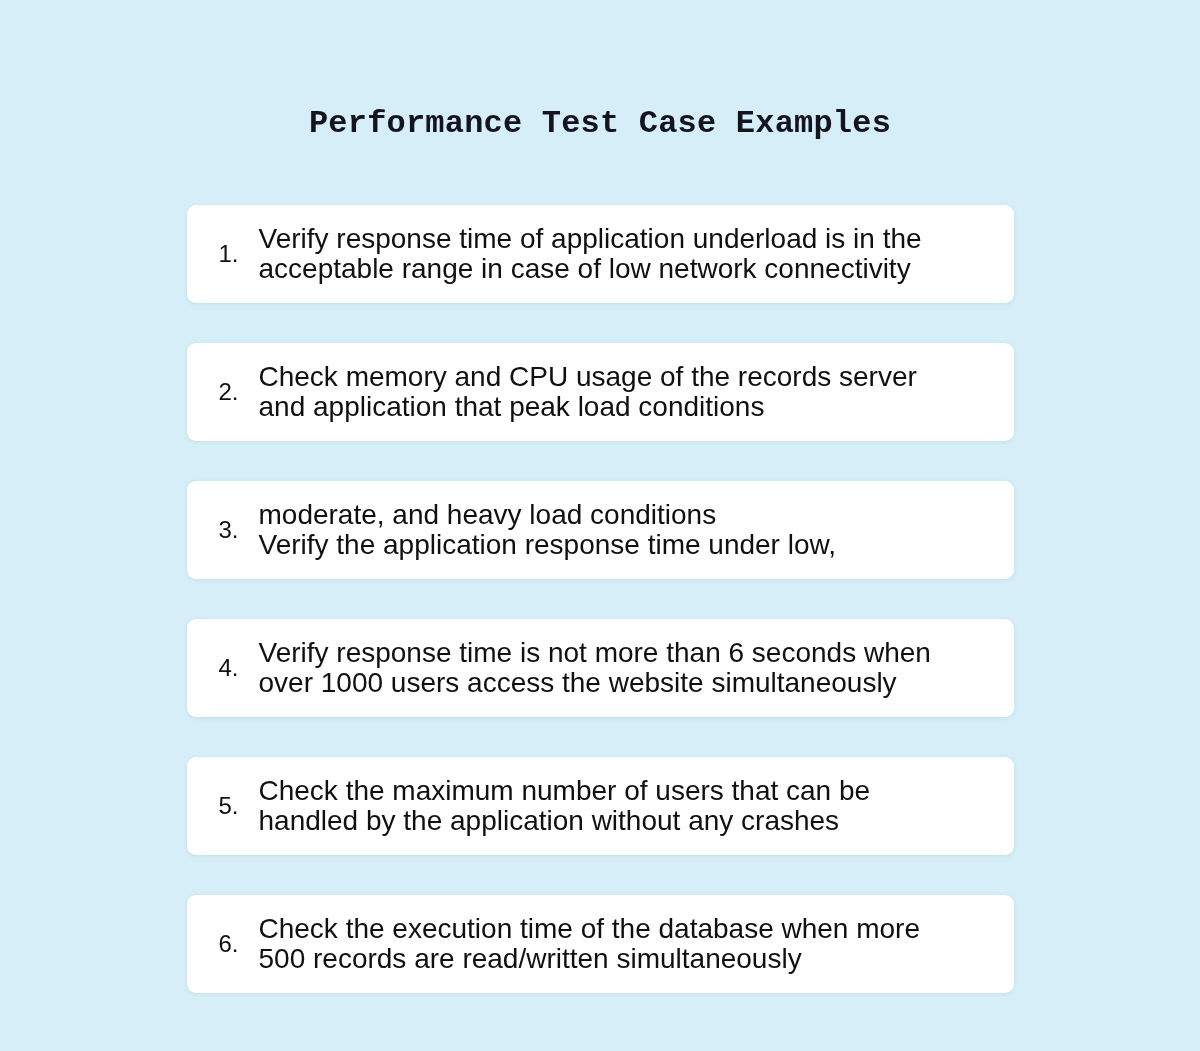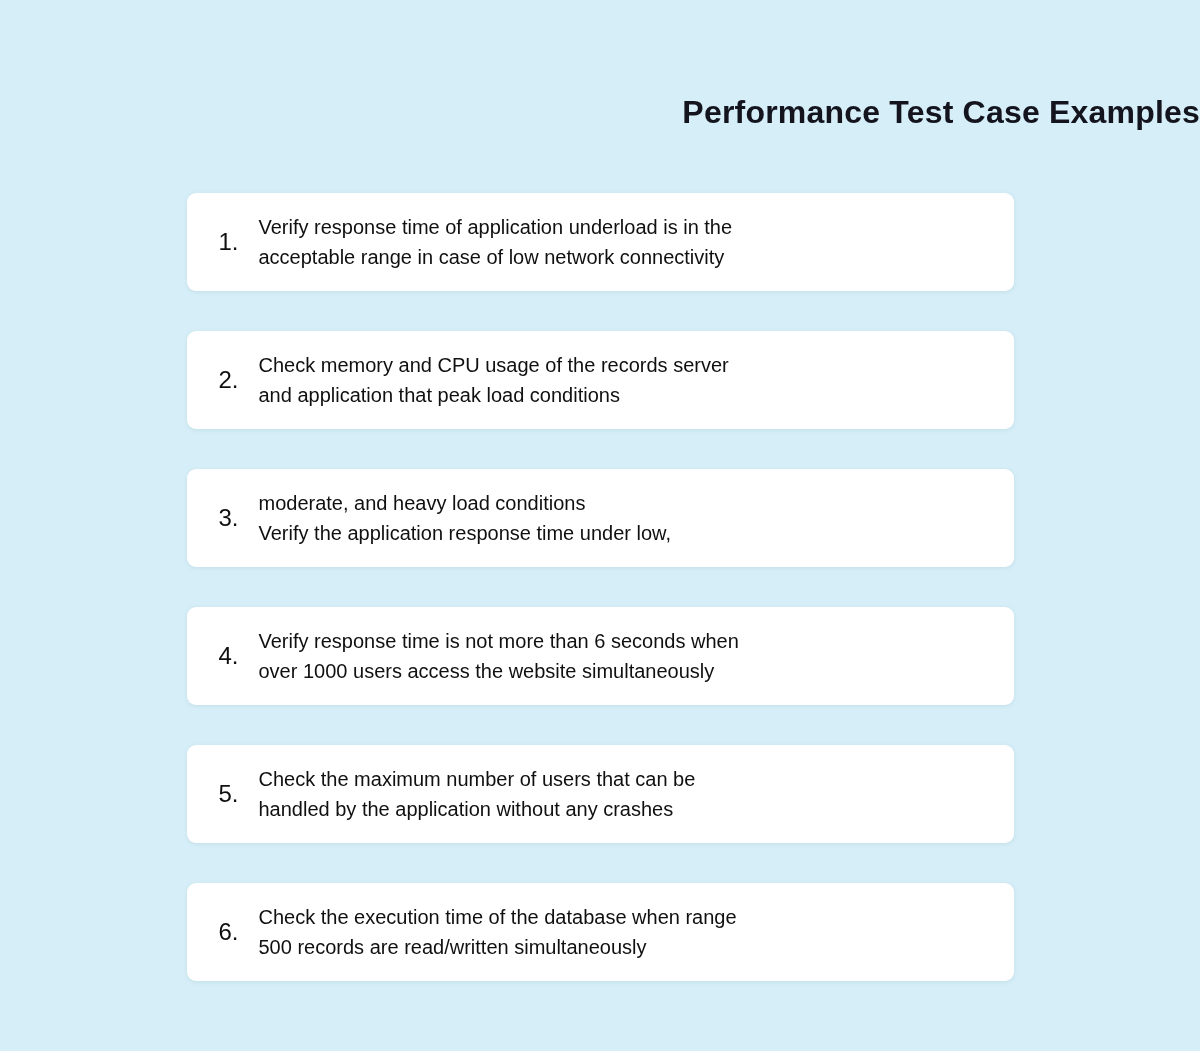--- a/index.html
+++ b/index.html
@@ -14,27 +14,28 @@
     overflow: hidden;
     box-sizing: border-box;
   }
   .page {
     width: 1200px;
     height: 1051px;
     padding-top: 93px;
     box-sizing: border-box;
   }
   h1.page-title {
-    margin: 0 0 62px 0;
-    text-align: right;
+    margin: 12px 0 62px 0;
+    text-align: center;
     font-size: 32px;
     line-height: 38px;
     font-weight: bold;
     color: var(--title, #14141f);
     letter-spacing: 0.2px;
+    font-family: Liberation Mono, monospace;
   }
   .card-list {
     width: 827px;
     margin: 0 auto;
   }
   .card {
     background: var(--card, #ffffff);
     border-radius: 9px;
     height: 98px;
     margin-bottom: 40px;
@@ -50,21 +51,21 @@
   }
   .card .num {
     font-size: 24px;
     line-height: 30px;
     color: var(--text, #101010);
     width: 26px;
     flex: 0 0 26px;
     margin-right: 14px;
   }
   .card .text {
-    font-size: 20px;
+    font-size: 28px;
     line-height: 30px;
     color: var(--text, #101010);
   }
   .card .text .line {
     display: block;
     white-space: nowrap;
   }
 </style>
 </head>
 <body>
@@ -110,19 +111,19 @@
       <span class="num">5.</span>
       <div class="text">
         <span class="line">Check the maximum number of users that can be</span>
         <span class="line">handled by the application without any crashes</span>
       </div>
     </div>
 
     <div class="card">
       <span class="num">6.</span>
       <div class="text">
-        <span class="line">Check the execution time of the database when range</span>
+        <span class="line">Check the execution time of the database when more</span>
         <span class="line">500 records are read/written simultaneously</span>
       </div>
     </div>
 
   </div>
 </div>
 
 </body></html>

